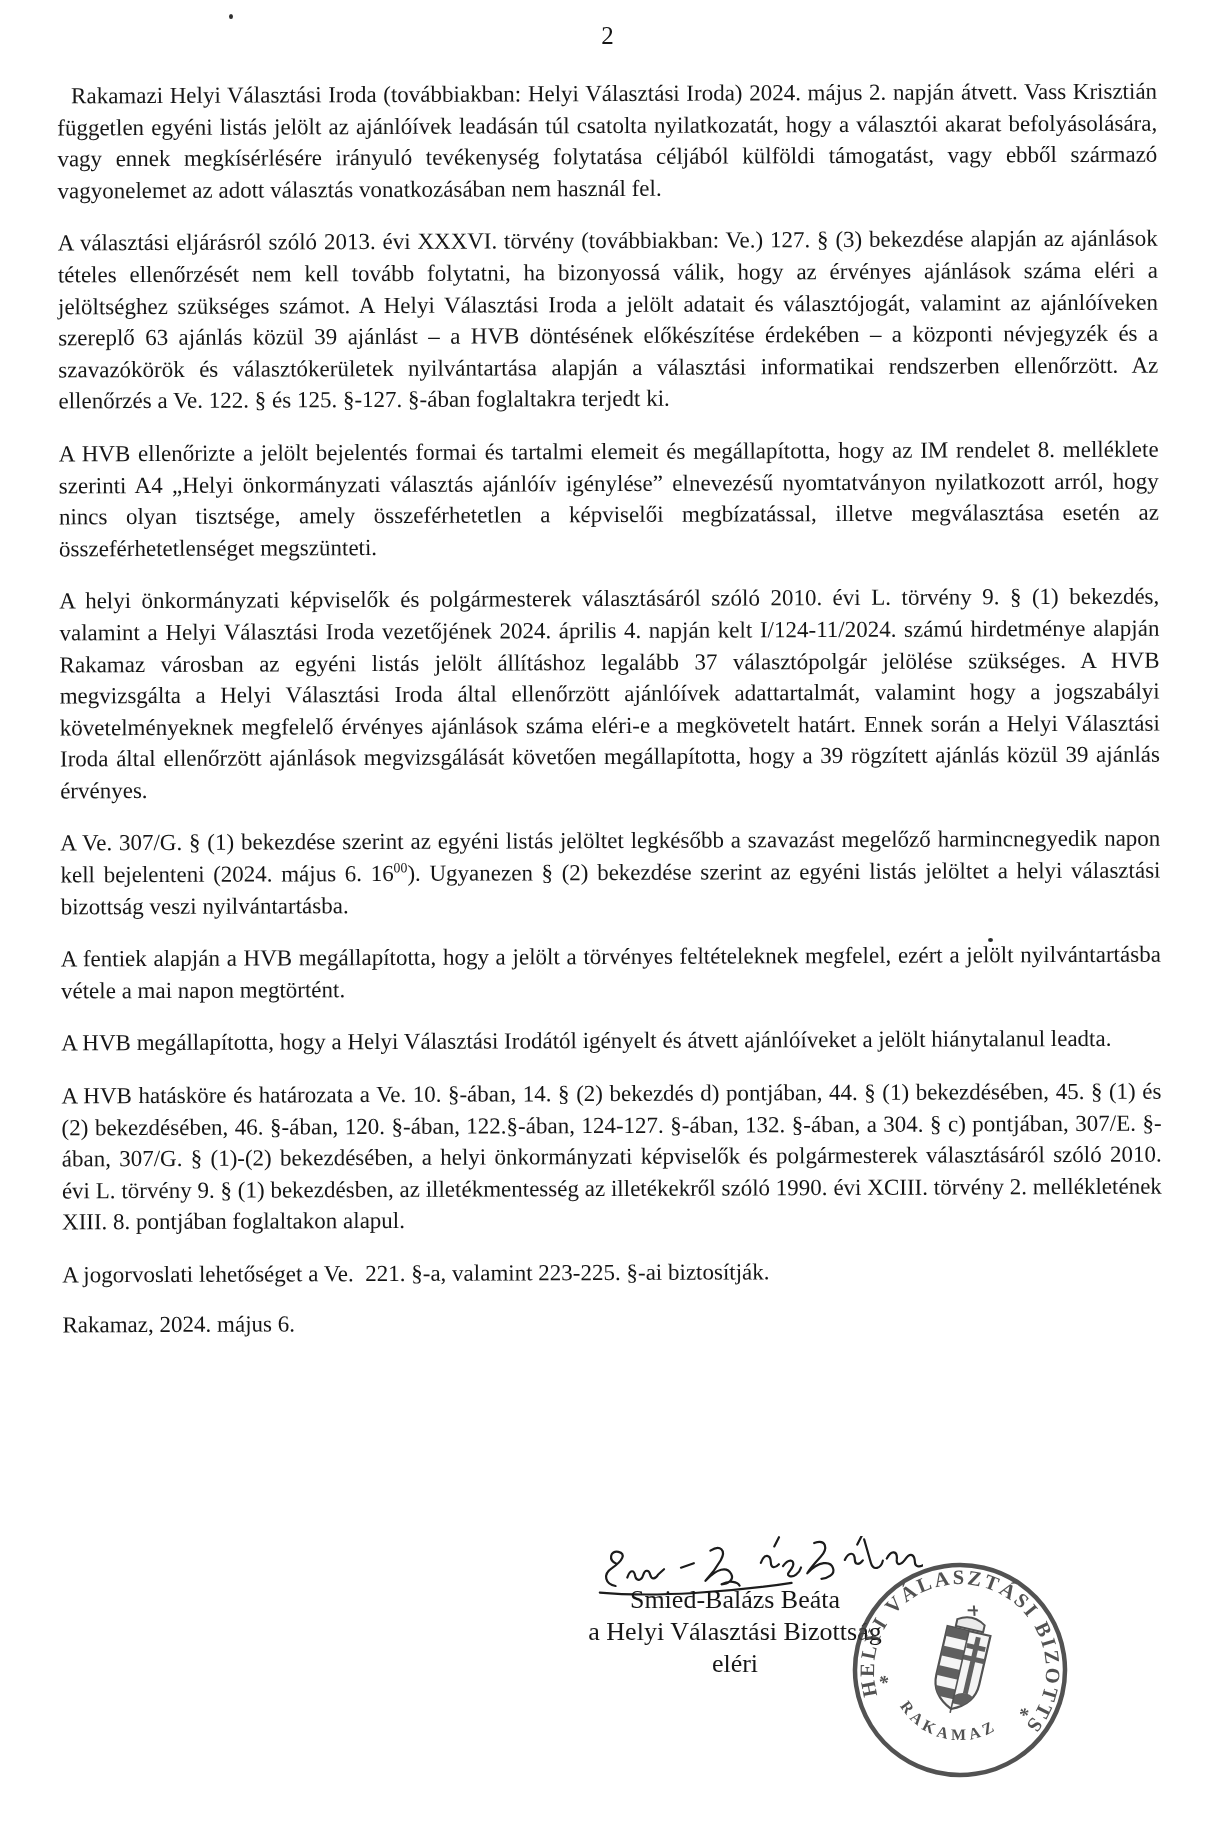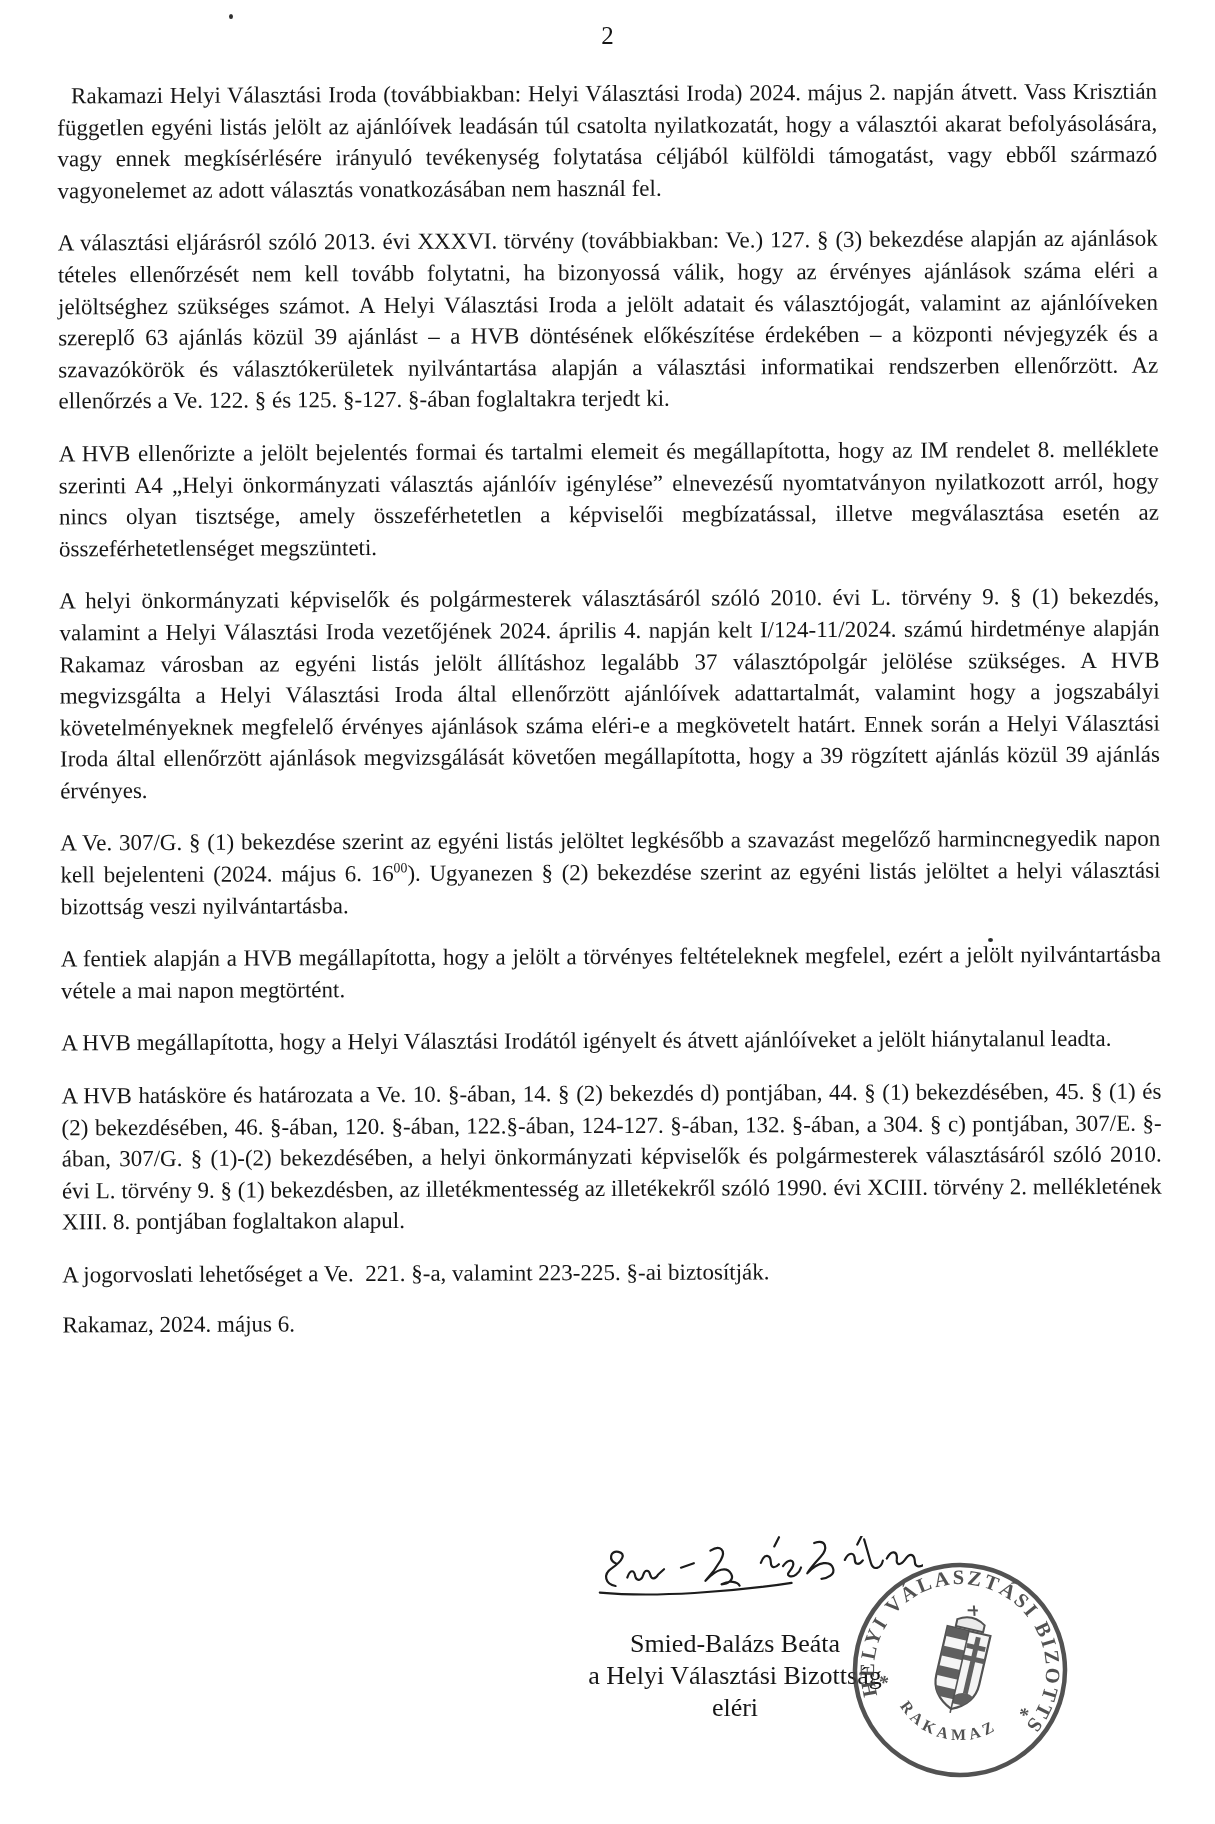--- a/index.html
+++ b/index.html
@@ -21,21 +21,21 @@
   }
   .para{
     font-size:23px;line-height:31.6px;margin:0 0 21px 0;
     text-align:justify;white-space:pre-wrap;
   }
   .para:first-child{text-indent:14px;}
   .para sup{font-size:60%;vertical-align:super;line-height:0;}
   .date-line{font-size:23px;margin-top:2px;}
   .signature-block{
     position:absolute;left:560px;top:1584px;width:350px;
-    text-align:center;font-size:26px;line-height:32px;margin-top:44px;
+    text-align:center;font-size:26px;line-height:32px;
   }
   .signature-handwriting{
     position:absolute;left:593px;top:1536px;width:330px;height:62px;
   }
   .stamp{
     position:absolute;left:830px;top:1540px;width:260px;height:260px;
     opacity:0.88;
   }
   .stamp text{
     font-family:"Liberation Serif","DejaVu Serif",serif;

